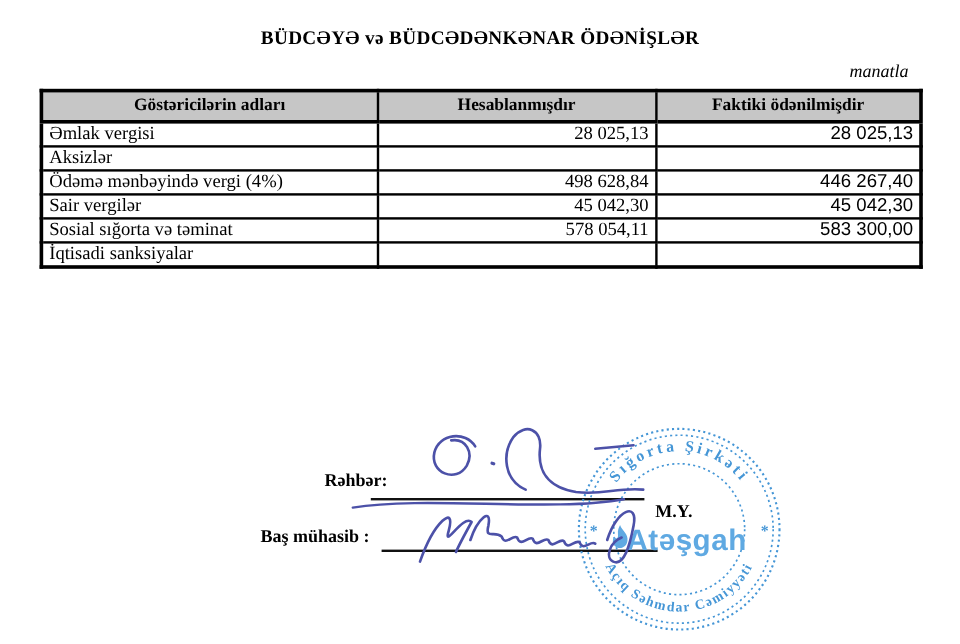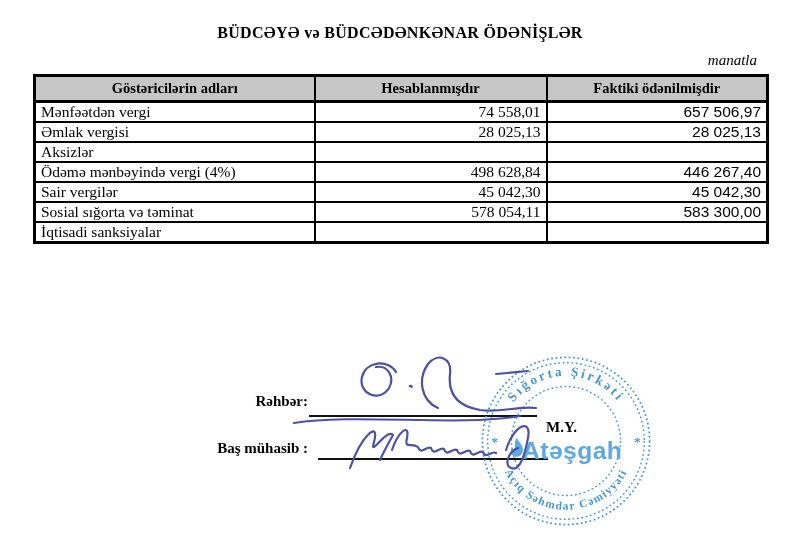--- a/index.html
+++ b/index.html
@@ -39,21 +39,21 @@
   }
   td.c-name{text-align:left;}
   td.c-calc{text-align:right;padding-right:13px;}
   td.c-paid{
     text-align:right;padding-right:10px;
     font-family:"Liberation Sans", sans-serif;font-size:14.5px;
   }
   .sig-label{
     position:absolute;font-weight:bold;font-size:15px;text-align:right;
   }
-  #director-label{top:393px;left:200px;width:108px;}
+  #director-label{top:393px;left:215px;width:108px;}
   #accountant-label{top:440px;left:178px;width:130px;}
   .sig-line{position:absolute;height:2px;background:var(--line-black);}
   #director-line{left:309px;top:415px;width:228px;}
   #accountant-line{left:318px;top:458px;width:230px;}
   #initials{
     position:absolute;left:546px;top:419px;font-weight:bold;font-size:15px;
     z-index:5;
   }
   #stamp-svg{position:absolute;left:478px;top:353px;width:176px;height:176px;z-index:2;}
   #signatures-svg{position:absolute;left:270px;top:350px;width:330px;height:140px;z-index:3;}
@@ -81,25 +81,20 @@
       <col style="width:221px">
   </colgroup>
   <thead>
     <tr>
       <th>Göstəricilərin adları</th>
       <th>Hesablanmışdır</th>
       <th>Faktiki ödənilmişdir</th>
     </tr>
   </thead>
   <tbody>
-    <tr>
-      <td class="c-name">Mənfəətdən  vergi</td>
-      <td class="c-calc">74 558,01</td>
-      <td class="c-paid">657 506,97</td>
-    </tr>
     <tr>
       <td class="c-name">Əmlak vergisi</td>
       <td class="c-calc">28 025,13</td>
       <td class="c-paid">28 025,13</td>
     </tr>
     <tr>
       <td class="c-name">Aksizlər</td>
       <td class="c-calc"></td>
       <td class="c-paid"></td>
     </tr>

